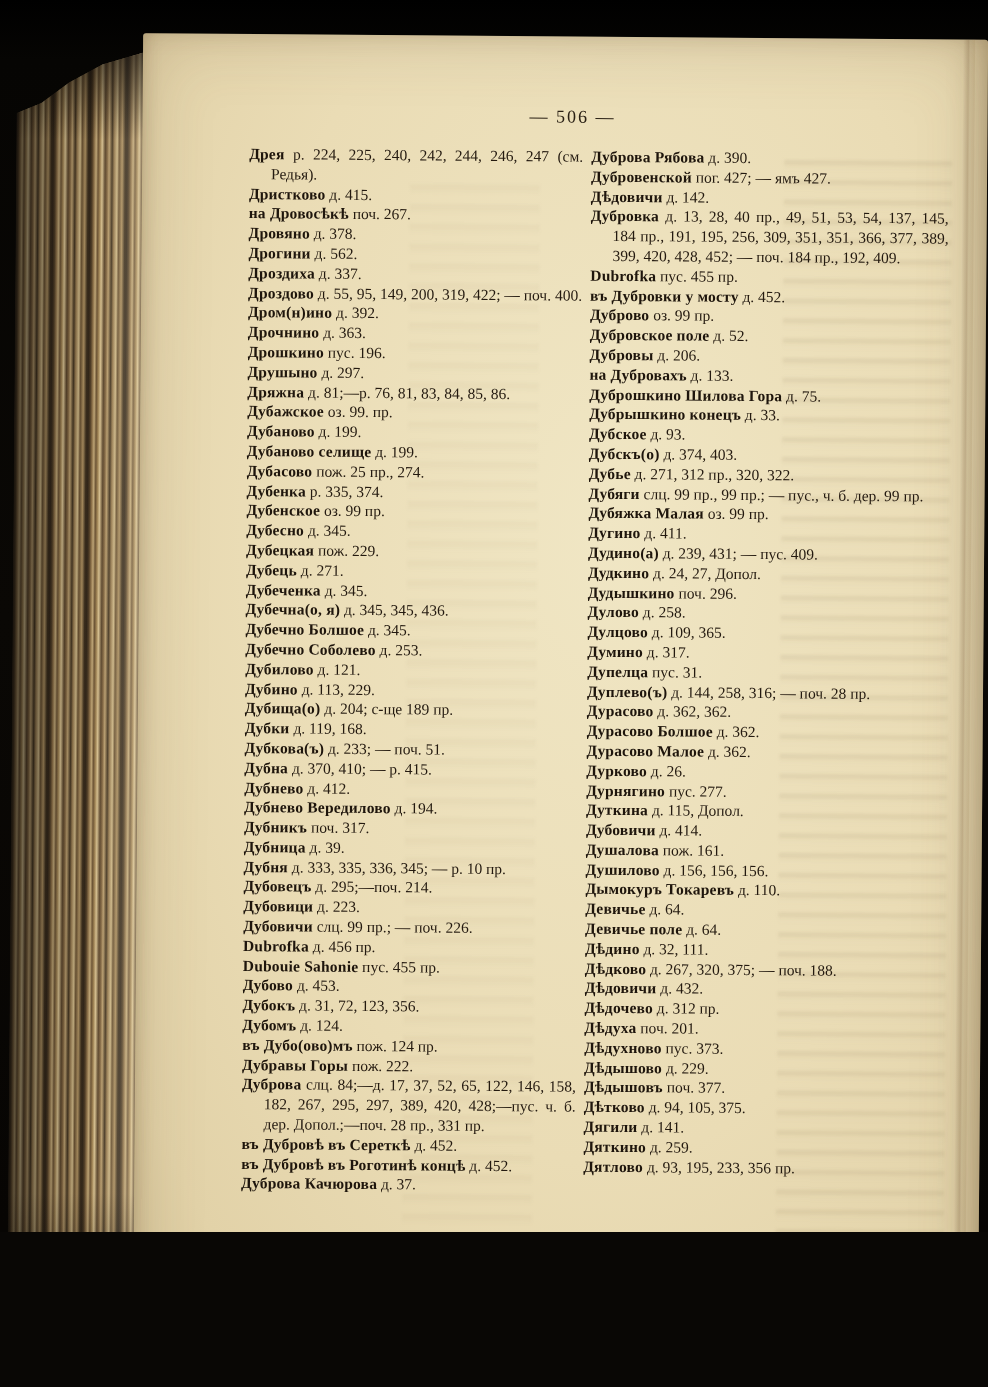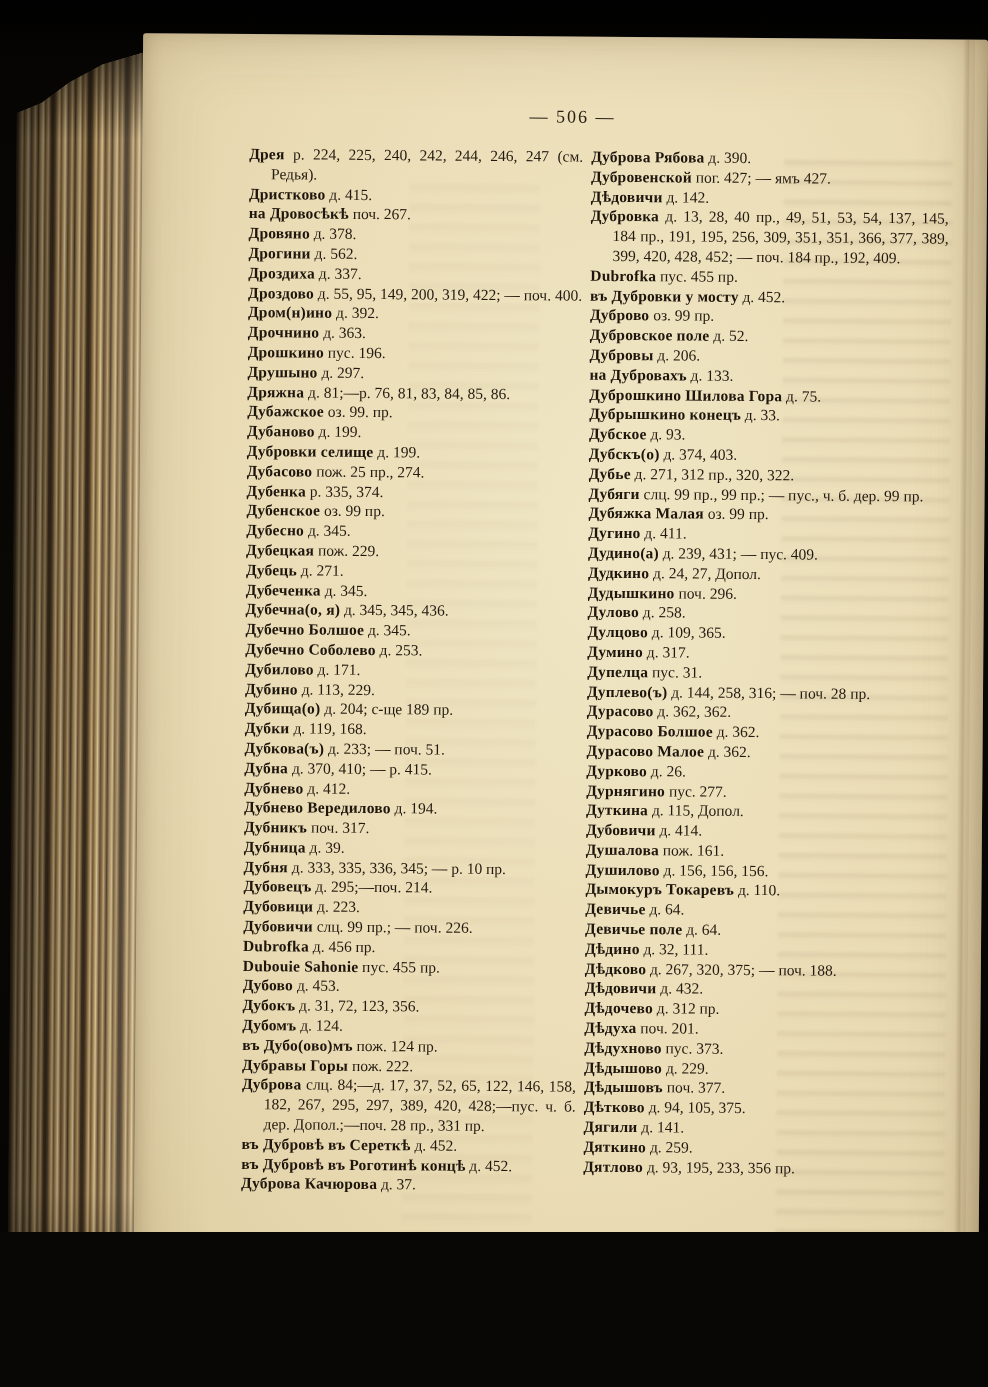--- a/index.html
+++ b/index.html
@@ -106,21 +106,21 @@
           <div class="entry"><span class="term">Дрошкино</span> <span class="refs">пус. 196.</span></div>
 
           <div class="entry"><span class="term">Друшыно</span> <span class="refs">д. 297.</span></div>
 
           <div class="entry"><span class="term">Дряжна</span> <span class="refs">д. 81;—р. 76, 81, 83, 84, 85, 86.</span></div>
 
           <div class="entry"><span class="term">Дубажское</span> <span class="refs">оз. 99. пр.</span></div>
 
           <div class="entry"><span class="term">Дубаново</span> <span class="refs">д. 199.</span></div>
 
-          <div class="entry"><span class="term">Дубровки селище</span> <span class="refs">д. 199.</span></div>
+          <div class="entry"><span class="term">Дубаново селище</span> <span class="refs">д. 199.</span></div>
 
           <div class="entry"><span class="term">Дубасово</span> <span class="refs">пож. 25 пр., 274.</span></div>
 
           <div class="entry"><span class="term">Дубенка</span> <span class="refs">р. 335, 374.</span></div>
 
           <div class="entry"><span class="term">Дубенское</span> <span class="refs">оз. 99 пр.</span></div>
 
           <div class="entry"><span class="term">Дубесно</span> <span class="refs">д. 345.</span></div>
 
           <div class="entry"><span class="term">Дубецкая</span> <span class="refs">пож. 229.</span></div>
@@ -128,21 +128,21 @@
           <div class="entry"><span class="term">Дубець</span> <span class="refs">д. 271.</span></div>
 
           <div class="entry"><span class="term">Дубеченка</span> <span class="refs">д. 345.</span></div>
 
           <div class="entry"><span class="term">Дубечна(о, я)</span> <span class="refs">д. 345, 345, 436.</span></div>
 
           <div class="entry"><span class="term">Дубечно Болшое</span> <span class="refs">д. 345.</span></div>
 
           <div class="entry"><span class="term">Дубечно Соболево</span> <span class="refs">д. 253.</span></div>
 
-          <div class="entry"><span class="term">Дубилово</span> <span class="refs">д. 171.</span></div>
+          <div class="entry"><span class="term">Дубилово</span> <span class="refs">д. 121.</span></div>
 
           <div class="entry"><span class="term">Дубино</span> <span class="refs">д. 113, 229.</span></div>
 
           <div class="entry"><span class="term">Дубища(о)</span> <span class="refs">д. 204; с-ще 189 пр.</span></div>
 
           <div class="entry"><span class="term">Дубки</span> <span class="refs">д. 119, 168.</span></div>
 
           <div class="entry"><span class="term">Дубкова(ъ)</span> <span class="refs">д. 233; — поч. 51.</span></div>
 
           <div class="entry"><span class="term">Дубна</span> <span class="refs">д. 370, 410; — р. 415.</span></div>

